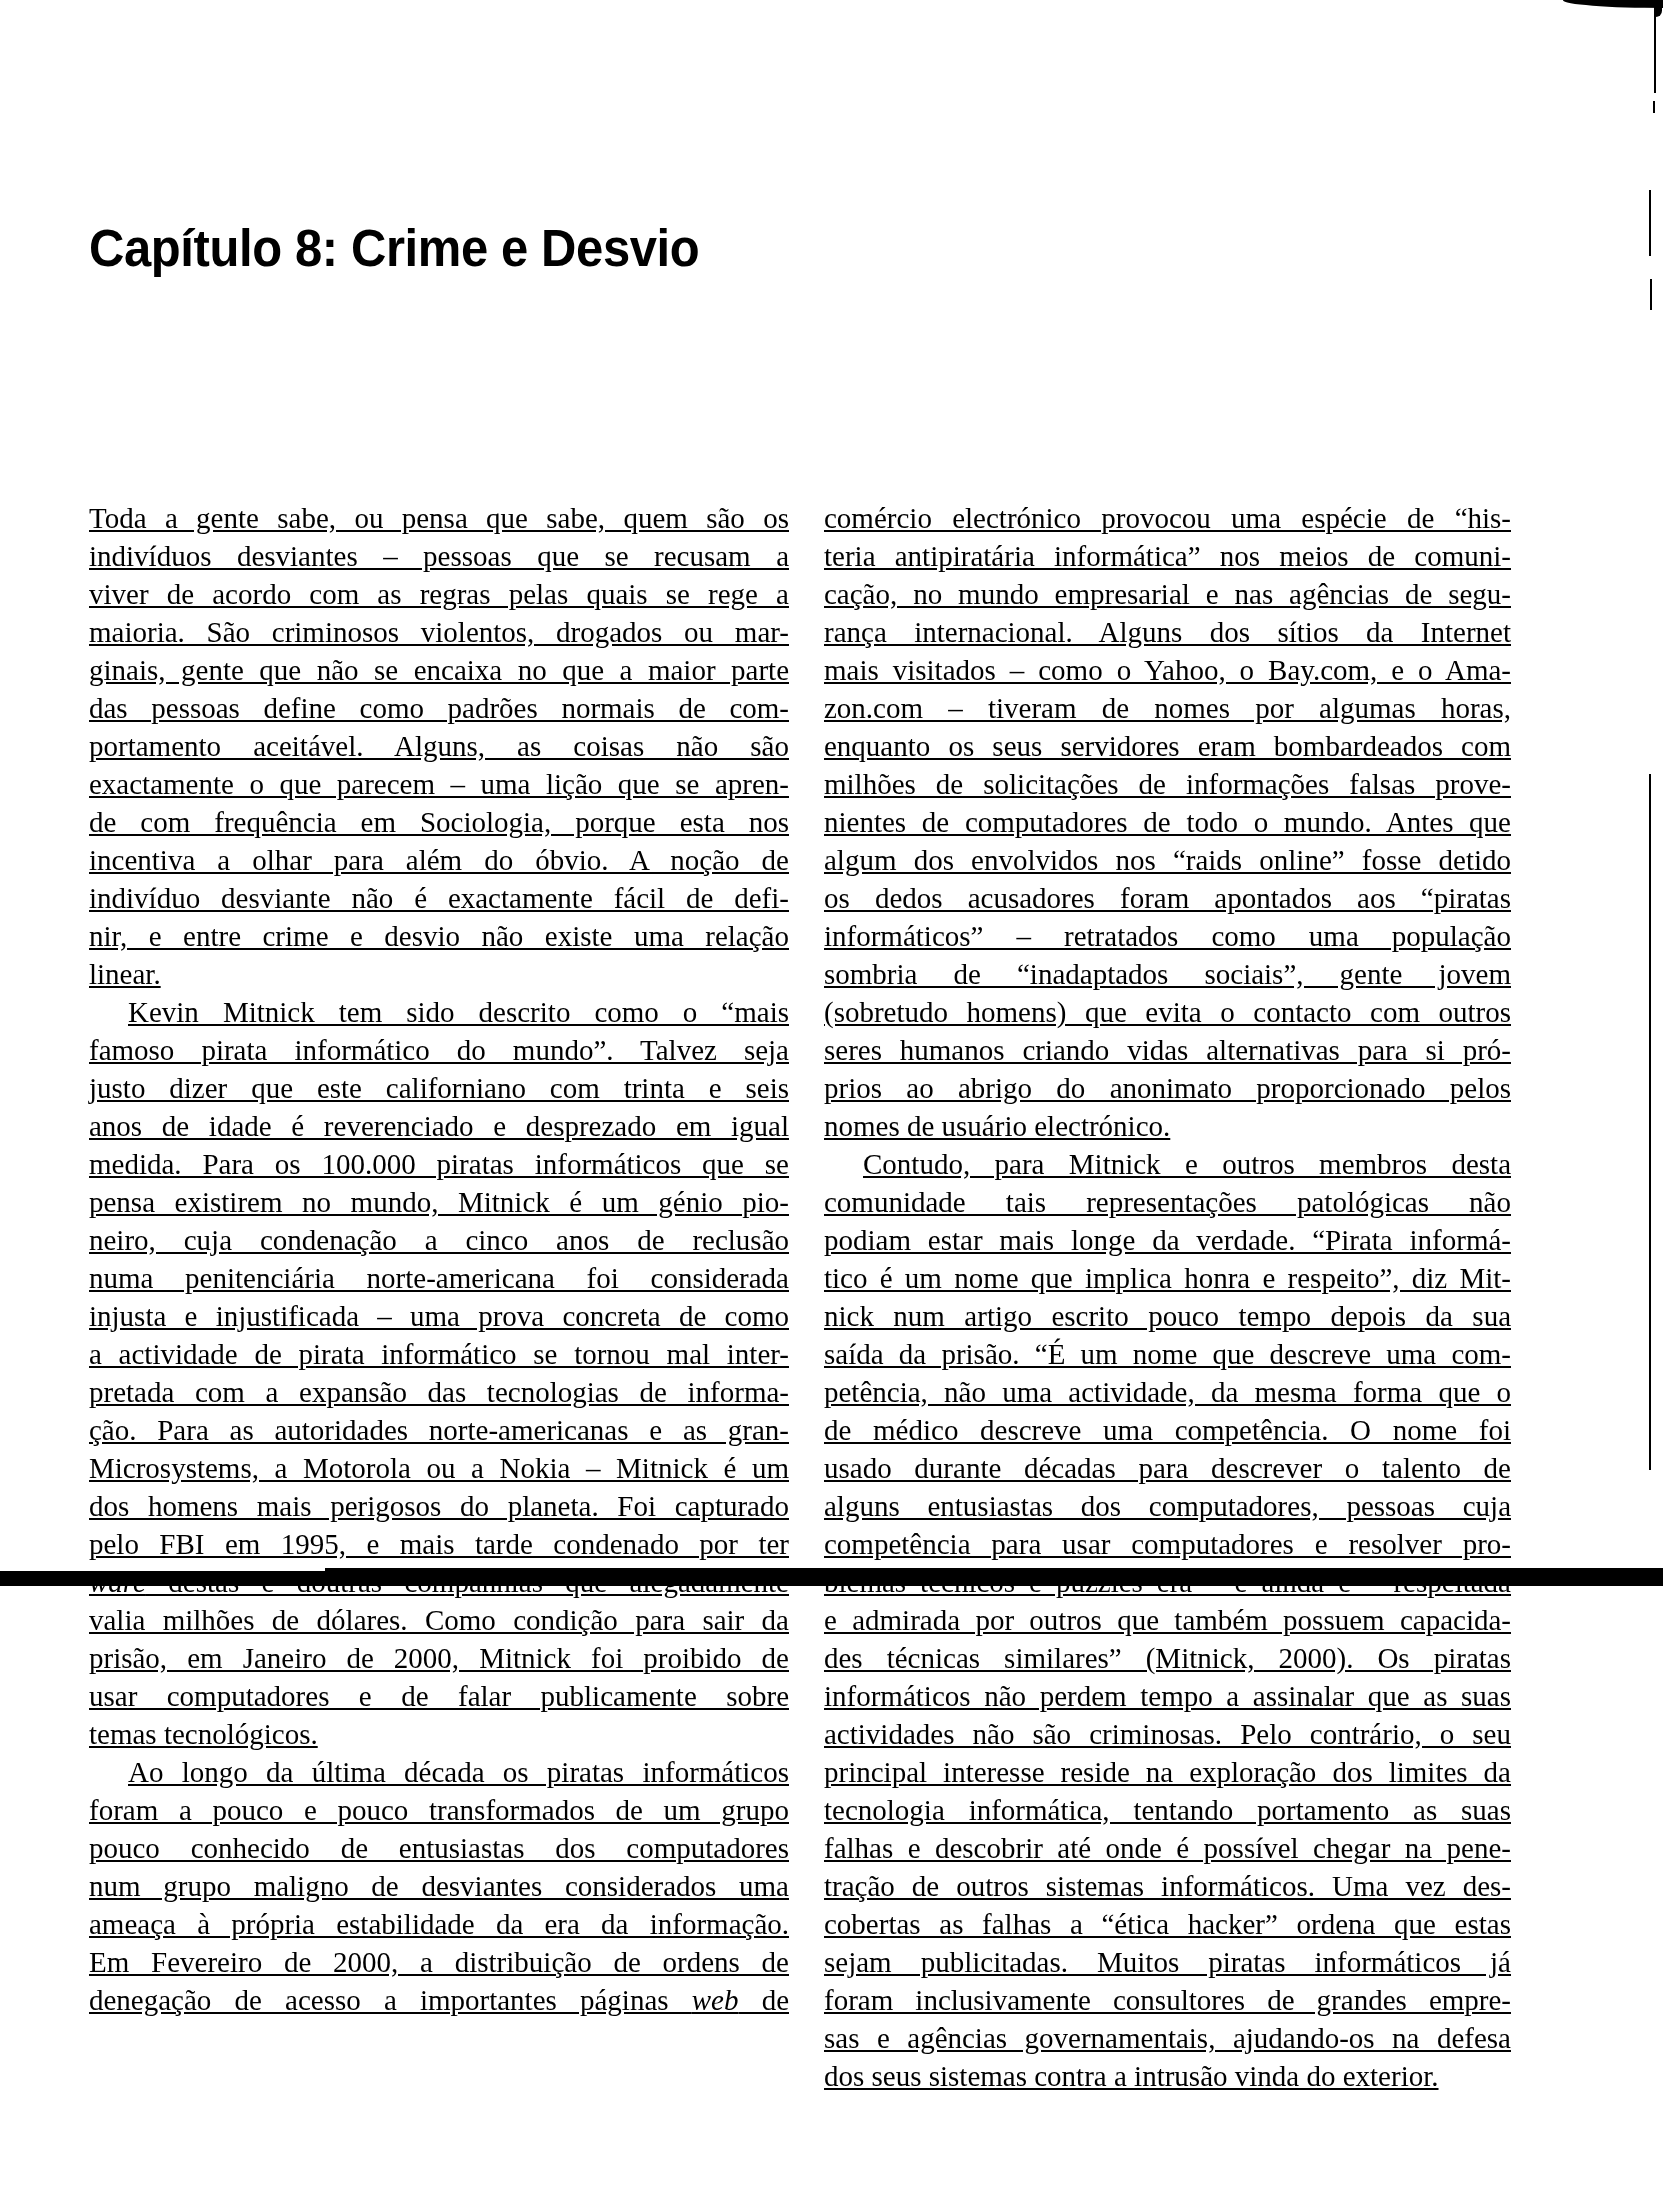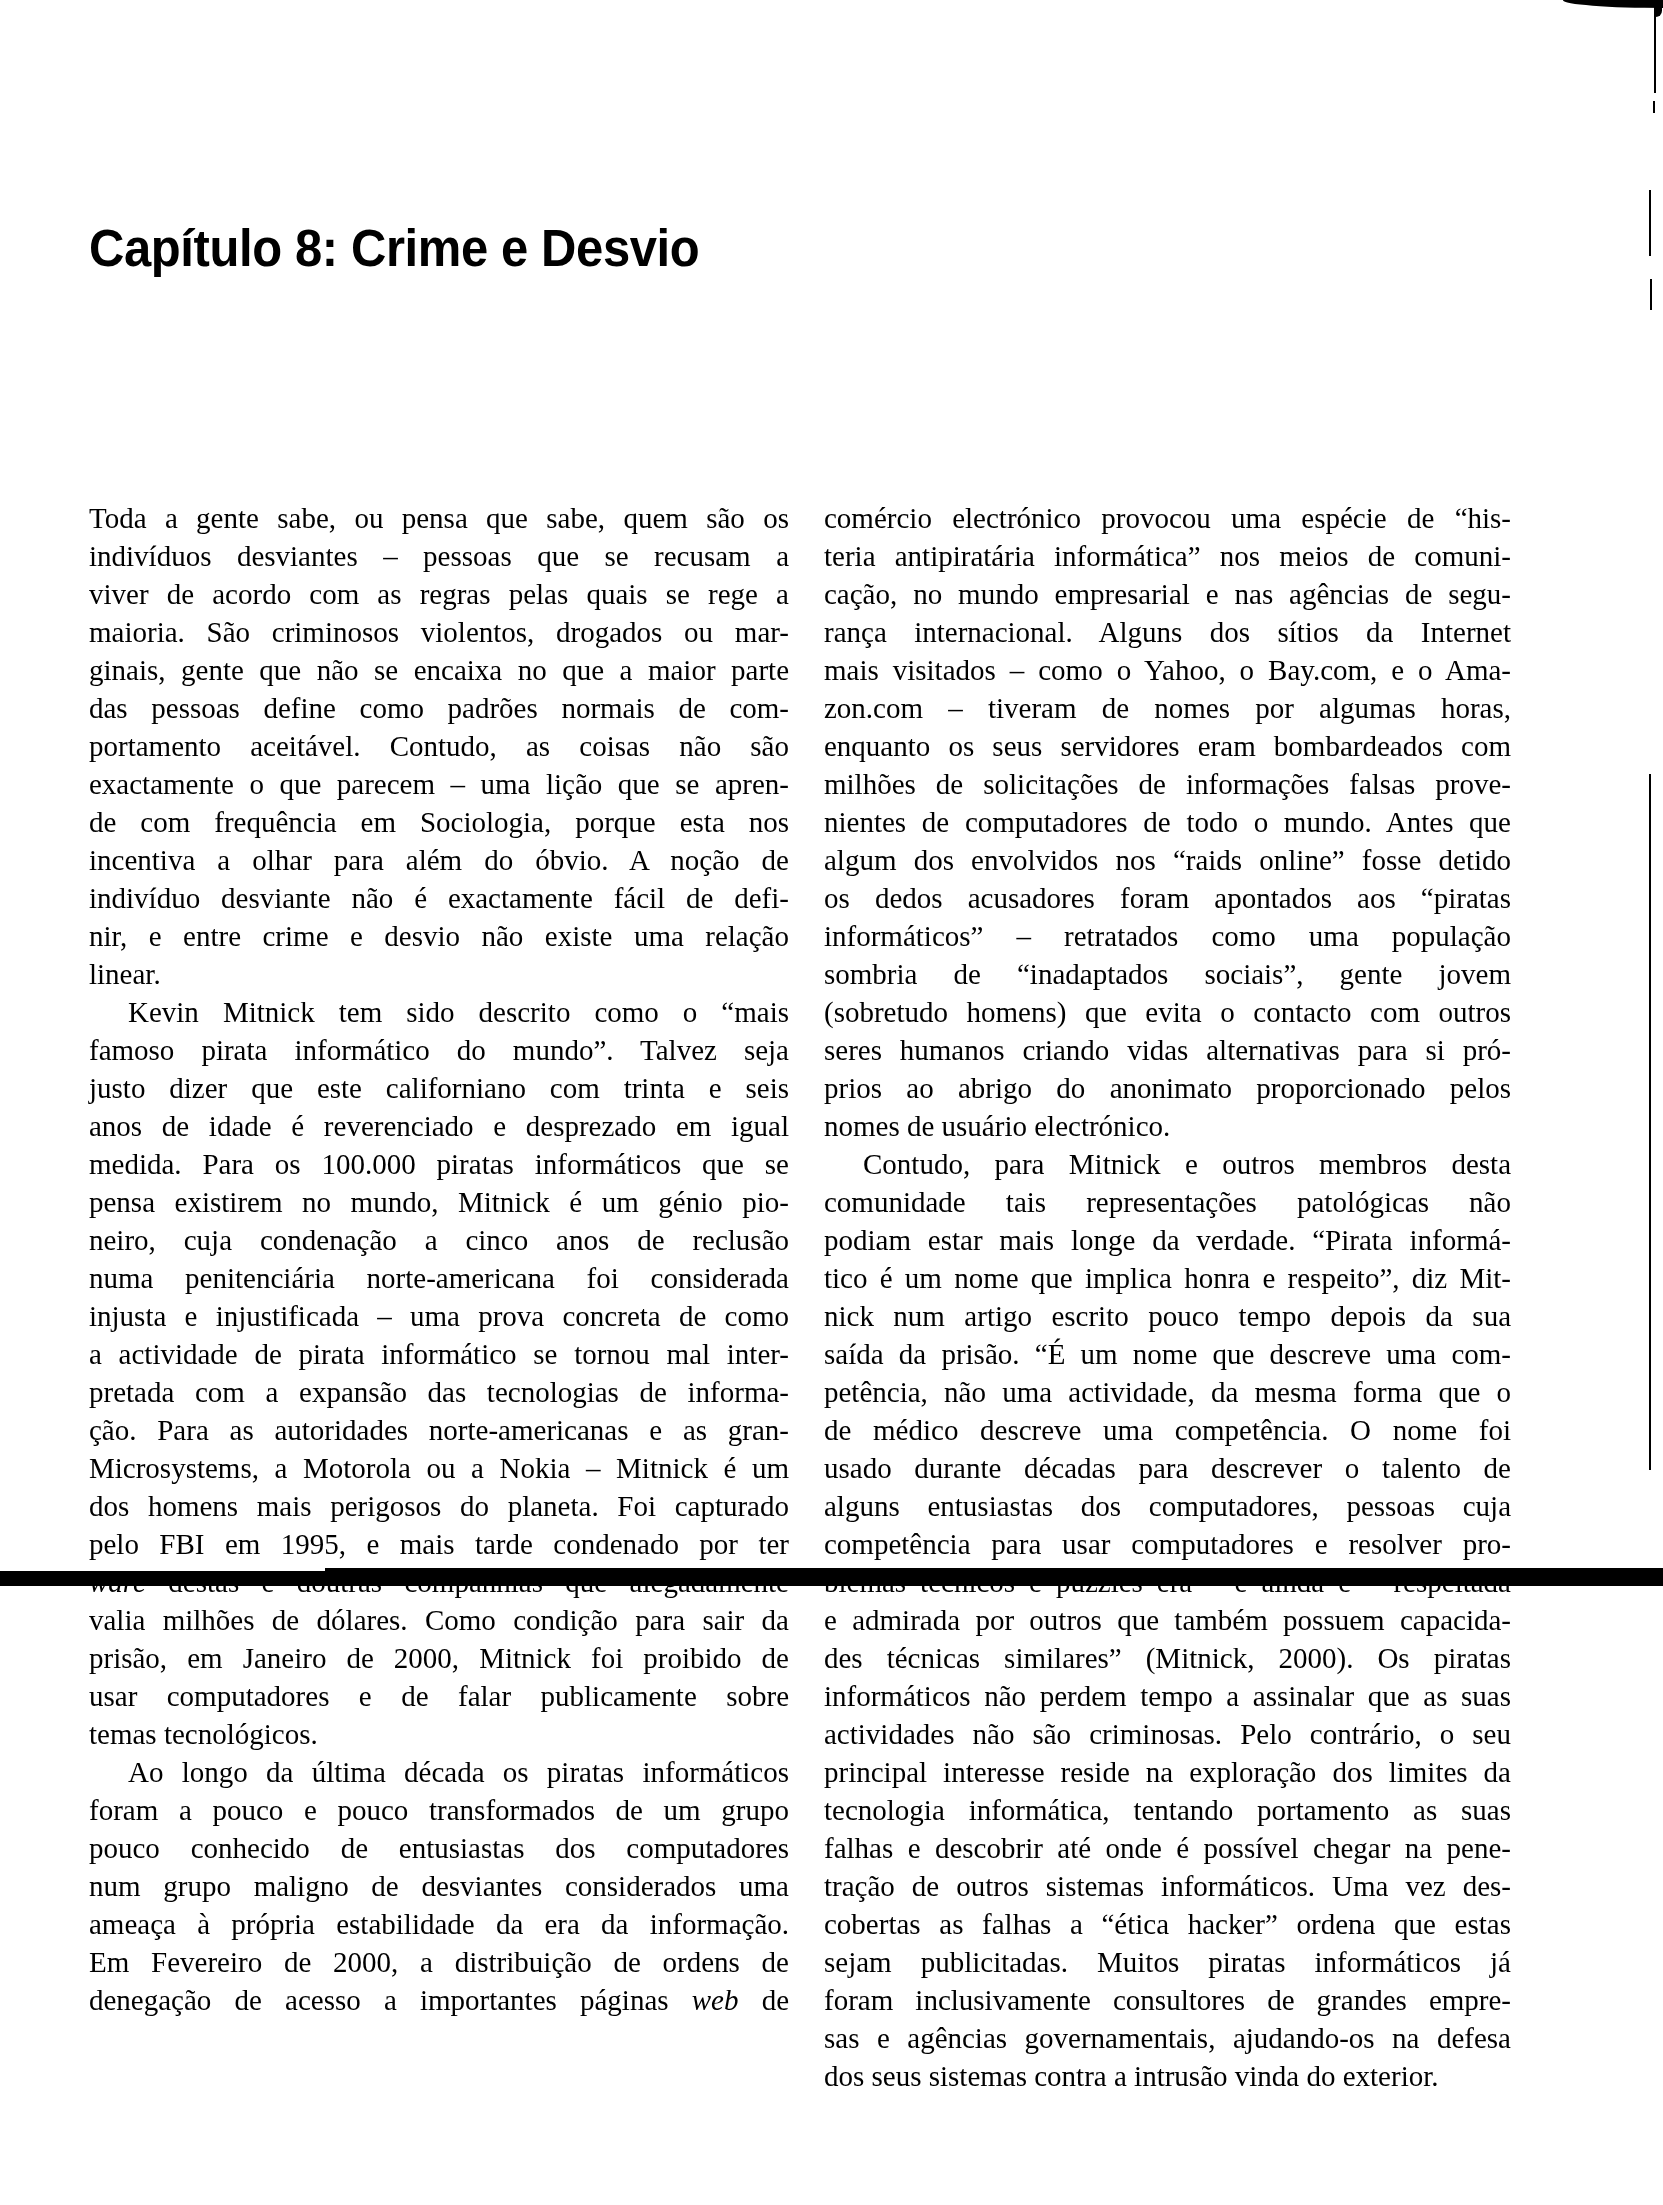--- a/index.html
+++ b/index.html
@@ -9,21 +9,21 @@
 
   .chapter-title {
     position: absolute; left: 89px; top: 219px;
     font-family: "Liberation Sans", sans-serif; font-weight: bold;
     font-size: 51px; letter-spacing: -0.4px; color: #000;
     margin: 0; white-space: nowrap; transform: scaleX(0.96); transform-origin: left;
   }
 
   .column {
     position: absolute; top: 499px; width: 704px;
-    font-family: "Liberation Serif", serif; font-size: 29px; line-height: 38px; color: #000;
+    font-family: "Liberation Serif", serif; font-size: 29px; line-height: 38px; color: #000; text-decoration: underline;
   }
   .col-left  { left: 89px; width: 700px; }
   .col-right { left: 824px; width: 687px; }
 
   .line {
     display: block; height: 38px; white-space: nowrap;
     text-align: justify; text-align-last: justify; overflow: visible;
   }
   .line.last { text-align-last: left; }
   .line.indent { text-indent: 39px; }
@@ -45,21 +45,21 @@
 <div class="page">
   <h1 class="chapter-title">Capítulo 8:  Crime e Desvio</h1>
 
   <div class="column col-left">
       <div class="line"><span>Toda a gente sabe, ou pensa que sabe, quem são os</span></div>
       <div class="line"><span>indivíduos desviantes – pessoas que se recusam a</span></div>
       <div class="line"><span>viver de acordo com as regras pelas quais se rege a</span></div>
       <div class="line"><span>maioria. São criminosos violentos, drogados ou mar-</span></div>
       <div class="line"><span>ginais, gente que não se encaixa no que a maior parte</span></div>
       <div class="line"><span>das pessoas define como padrões normais de com-</span></div>
-      <div class="line"><span>portamento aceitável. Contudo, as coisas não são</span></div>
+      <div class="line"><span>portamento aceitável. Alguns, as coisas não são</span></div>
       <div class="line"><span>exactamente o que parecem – uma lição que se apren-</span></div>
       <div class="line"><span>de com frequência em Sociologia, porque esta nos</span></div>
       <div class="line"><span>incentiva a olhar para além do óbvio. A noção de</span></div>
       <div class="line"><span>indivíduo desviante não é exactamente fácil de defi-</span></div>
       <div class="line"><span>nir, e entre crime e desvio não existe uma relação</span></div>
       <div class="line last"><span>linear.</span></div>
       <div class="line indent"><span>Kevin Mitnick tem sido descrito como o “mais</span></div>
       <div class="line"><span>famoso pirata informático do mundo”. Talvez seja</span></div>
       <div class="line"><span>justo dizer que este californiano com trinta e seis</span></div>
       <div class="line"><span>anos de idade é reverenciado e desprezado em igual</span></div>

